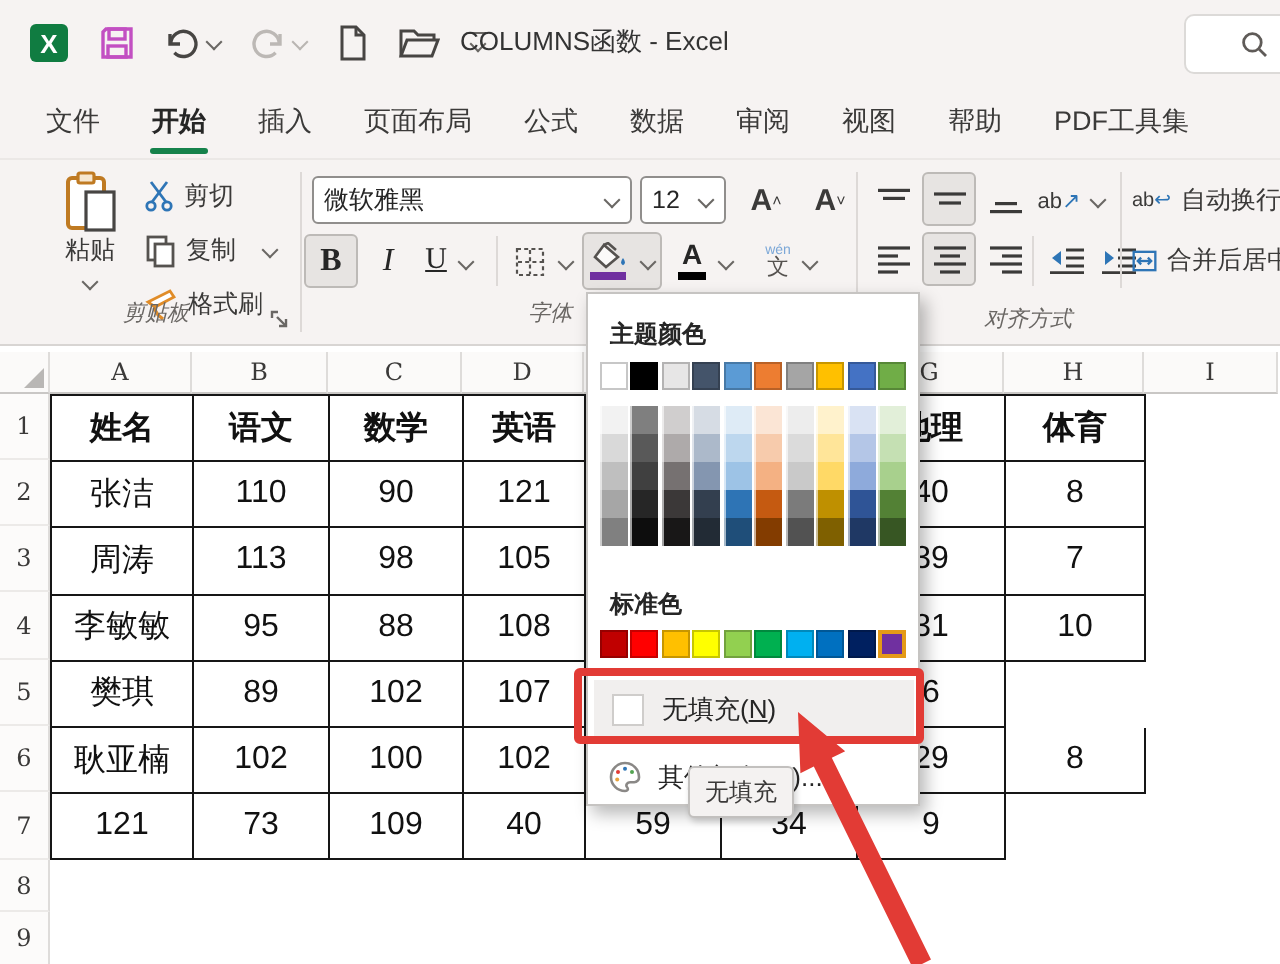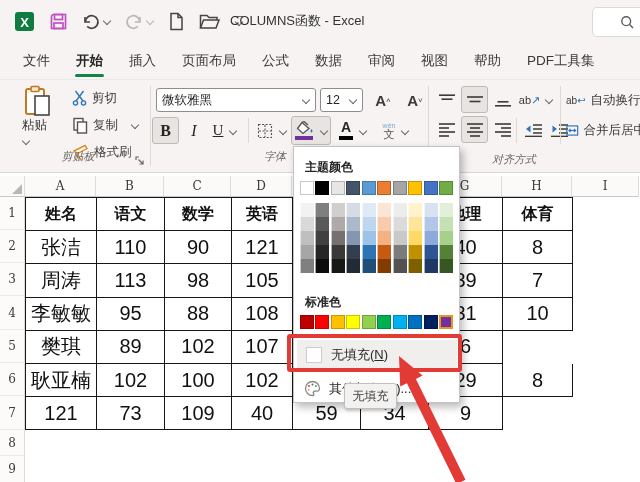--- a/index.html
+++ b/index.html
@@ -25,21 +25,21 @@
   .mtab { position:relative; padding:0 13px; font-size:13.5px; color:#3b3a39; height:38px; line-height:38px; cursor:default; white-space:nowrap; }
   .mtab.active { font-weight:bold; color:#262626; }
   .mtab.active::after { content:""; position:absolute; left:12px; right:12px; bottom:3px; height:3px;
                         background:#15824b; border-radius:2px; }
 
   
   .ribbon { position:absolute; left:0; top:80px; width:640px; height:93px; background:#f6f3f2; border-bottom:1px solid #d8d5d3; }
   .vsep { position:absolute; top:6px; height:80px; width:1px; background:#ddd9d7; }
   .grp-label { position:absolute; font-size:11px; color:#6a6764; white-space:nowrap;font-style:italic; }
   .rbtn-lbl { font-size:12.5px; color:#3b3a39; white-space:nowrap; }
-  .paste { position:absolute; left:22px; top:5px; width:46px; height:80px; display:flex; flex-direction:column; }
+  .paste { position:absolute; left:22px; top:5px; width:46px; height:80px; display:flex; flex-direction:column; align-items:center; }
   .small-btn { position:absolute; display:flex; align-items:center; gap:5px; height:24px; }
   .combo { position:absolute; background:#fff; border:1px solid #908e8c; border-radius:3px;
            display:flex; align-items:center; font-size:12.5px; color:#262626; padding:0 5px; justify-content:space-between; }
   .fbtn { position:absolute; display:flex; align-items:center; justify-content:center; border-radius:3px; }
   .fbtn.pressed { background:#e7e4e2; border:1px solid #bdbab7; }
   .bigA { font-size:15px; font-weight:bold; color:#3b3a39; }
   .supmark { font-size:8px; color:#3b3a39; vertical-align:7px; }
   .serifB { font-family:"Liberation Serif","DejaVu Serif",serif; font-size:16px; font-weight:bold; color:#262626; }
   .serifI { font-family:"Liberation Serif","DejaVu Serif",serif; font-size:16px; font-style:italic; color:#262626; }
   .serifU { font-family:"Liberation Serif","DejaVu Serif",serif; font-size:15px; text-decoration:underline; color:#262626; }
@@ -53,21 +53,21 @@
   .corner { position:relative; width:25px; }
   .corner i { position:absolute; right:2px; bottom:2px; width:0; height:0;
               border-left:10px solid transparent; border-bottom:10px solid #b9b7b5; }
   .rowheads { position:absolute; left:0; top:23px; width:25px; display:flex; flex-direction:column;
               font-family:"DejaVu Serif","Liberation Serif",serif; }
   .rhcell { width:25px; border-right:1px solid #dedcda; border-bottom:1px solid #eceae8; font-size:12px;
             color:#3b3a39; display:flex; align-items:center; justify-content:center; background:#fcfbfa; }
   .tbl { position:absolute; left:25px; top:23px; border-left:1.5px solid #161616; border-top:1.5px solid #161616; }
   .trow { display:grid; grid-template-columns:71px 68px 67px 61px 68px 68px 74px 70px; height:33.2px; }
   .tcell { border-right:1.5px solid #161616; border-bottom:1.5px solid #161616; display:flex;
-           align-items:center; justify-content:center; font-size:20px; color:#111; overflow:hidden; white-space:nowrap; }
+           align-items:center; justify-content:center; font-size:16px; color:#111; overflow:hidden; white-space:nowrap; }
   .thead .tcell { font-weight:bold; font-size:16px; }
 
   
   .panel { position:absolute; left:293px; top:146px; width:167px; height:257px; background:#fff;
            border:1px solid #c6c4c2; box-shadow:3px 4px 8px rgba(0,0,0,.28); z-index:10; }
   .panel .sec-label { position:absolute; left:11px; font-size:12px; font-weight:bold; color:#262626; }
   .swrow { position:absolute; left:6px; width:153px; display:flex; justify-content:space-between; }
   .sw { width:14px; height:14px; border:1px solid rgba(0,0,0,.22); }
   .sw.selected { border:2px solid #e49a18; }
   .tintgrid { position:absolute; left:6px; top:56px; width:153px; display:grid;

